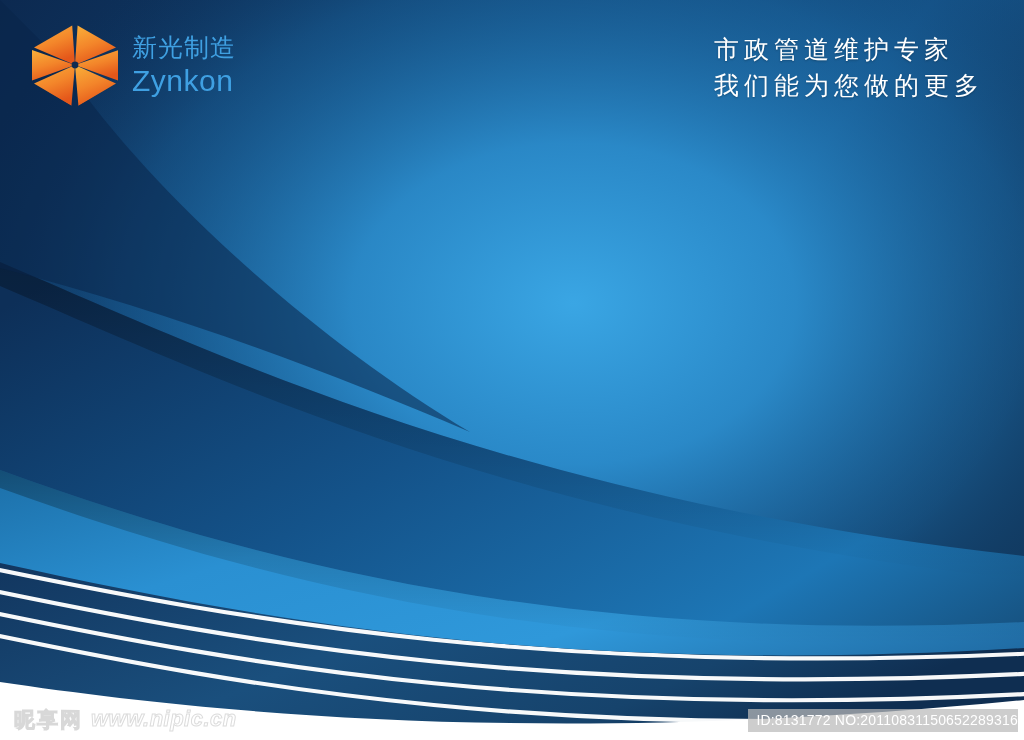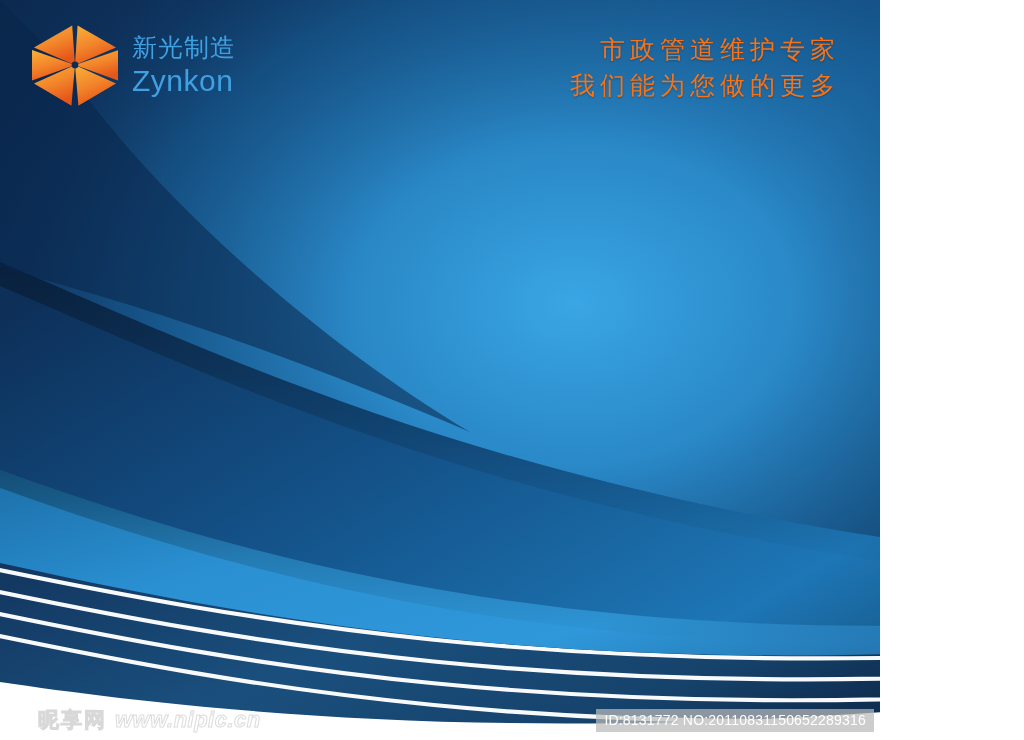--- a/index.html
+++ b/index.html
@@ -5,21 +5,21 @@
   html, body {
     margin: 0;
     padding: 0;
     background: #ffffff;
   }
   body {
     font-family: "Liberation Sans", sans-serif;
   }
   #stage {
     position: relative;
-    width: 880px;
+    width: 1024px;
     height: 740px;
     overflow: hidden;
     background: #0d2c54;
   }
   #bg-svg {
     position: absolute;
     left: 0; top: 0;
     width: 1024px;
     height: 740px;
     display: block;
@@ -60,43 +60,42 @@
     color: #3fa0e2;
     font-family: "Liberation Sans", sans-serif;
     font-weight: 400;
   }
 
   
   #slogan {
     position: absolute;
     right: 40px;
     top: 32px;
-    text-align: right;
+    text-align: left;
     z-index: 20;
-    color: #f97316;
+    color: #ffffff;
   }
   .slogan-line {
     font-size: 25px;
     letter-spacing: 5px;
     line-height: 1.45;
     font-family: "DejaVu Sans", "Liberation Sans", sans-serif;
     white-space: nowrap;
     text-shadow: 0 1px 2px rgba(0,0,0,0.25);
   }
 
   
   #watermark {
     position: absolute;
     left: 14px;
     bottom: 6px;
     display: flex;
-    align-items: center;
+    align-items: flex-start;
     gap: 8px;
     z-index: 30;
-    margin-left: 24px;
   }
   #wm-cn {
     font-size: 21px;
     font-weight: 700;
     color: transparent;
     -webkit-text-stroke: 1px #d8d8d8;
     font-family: "DejaVu Sans", "Liberation Sans", sans-serif;
     letter-spacing: 2px;
   }
   #wm-url {
@@ -111,21 +110,21 @@
   }
   #id-stamp {
     position: absolute;
     right: 6px;
     bottom: 8px;
     z-index: 30;
     background: rgba(186,186,186,0.72);
     color: #ffffff;
     font-size: 14px;
     font-family: "Liberation Sans", sans-serif;
-    padding: 3px 8px 4px 8px;
+    padding: 3px 0 4px 8px;
     letter-spacing: 0.2px;
     white-space: nowrap;
   }
 </style>
 </head>
 <body>
 
 <div id="stage">
 
   <svg id="bg-svg" viewBox="0 0 1024 740" preserveAspectRatio="none" xmlns="http://www.w3.org/2000/svg">

